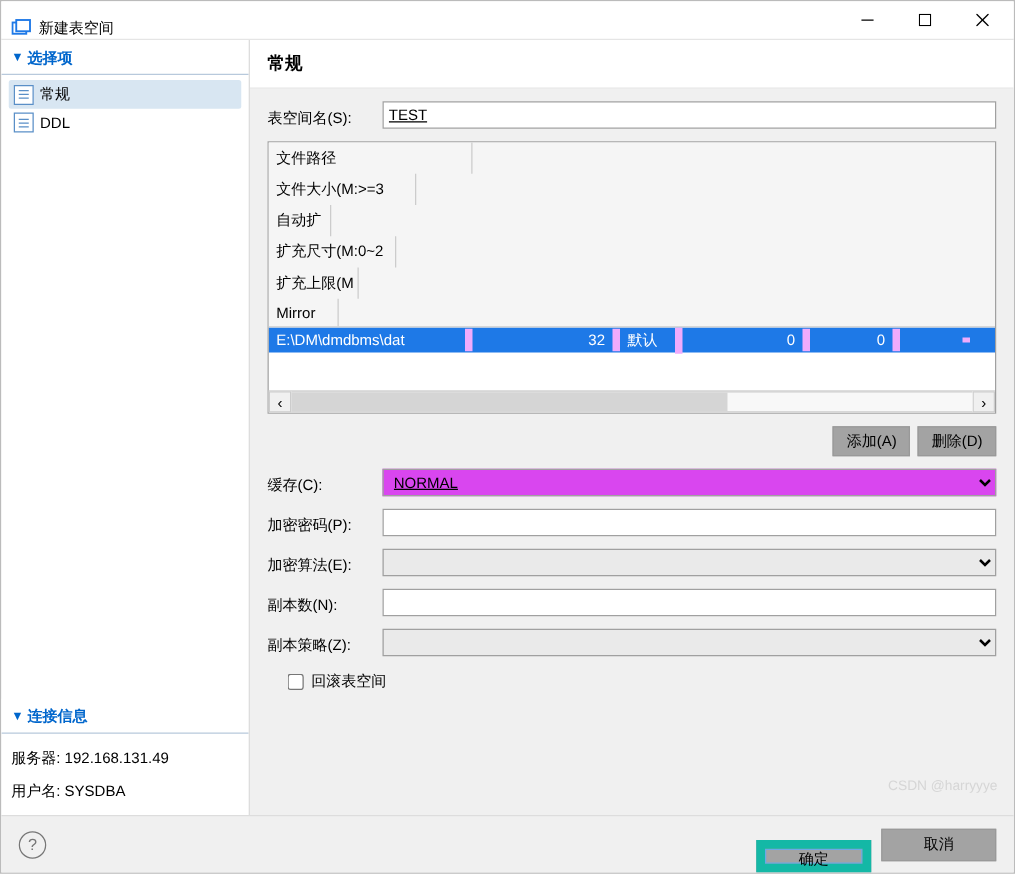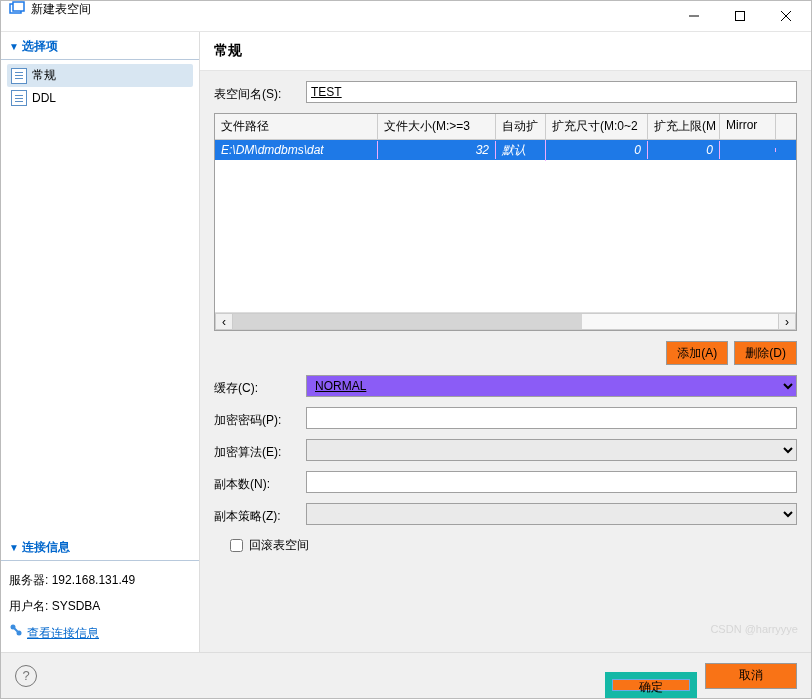--- a/index.html
+++ b/index.html
@@ -1,18 +1,18 @@
 <!DOCTYPE html>
 <html><head>
   <meta charset="utf-8">
   <style>
     * { box-sizing: border-box; margin: 0; padding: 0; font-family: "Microsoft YaHei", "Segoe UI", Tahoma, sans-serif; font-size: 12px; }
     body { background: #fff; width: 812px; height: 699px; display: flex; flex-direction: column; border: 1px solid #bbb; }
     
-    .titlebar { height: 30px; display: flex; align-items: flex-start; padding: 0 2px 0 8px; background: #fff; }
+    .titlebar { height: 30px; display: flex; align-items: flex-end; padding: 0 2px 0 8px; background: #fff; }
     .titlebar .icon { width: 16px; height: 16px; margin-right: 6px; }
     .titlebar .title { flex: 1; font-size: 12px; color: #000; }
     .winbtn { width: 46px; height: 30px; display: flex; align-items: center; justify-content: center; color: #000; }
     .winbtn svg { width: 10px; height: 10px; }
     
     .body { flex: 1; display: flex; border-top: 1px solid #e5e5e5; overflow: hidden; }
     
     .sidebar { width: 198px; display: flex; flex-direction: column; background: #fff; }
     .section-head { background: #fff; color: #0066cc; font-weight: bold; padding: 6px 8px 4px; border-bottom: 1px solid #b8c9dc; display: flex; align-items: center; gap: 3px; }
     .section-head .arrow { color: #0066cc; font-size: 10px; }
@@ -28,36 +28,36 @@
     .main { flex: 1; display: flex; flex-direction: column; background: #f0f0f0; border-left: 1px solid #ddd; }
     .main-title { background: #fff; font-weight: bold; font-size: 14px; padding: 10px 14px; border-bottom: 1px solid #e5e5e5; }
     .form-area { padding: 10px 14px 6px; display: flex; flex-direction: column; gap: 10px; flex: 1; }
     
     .row { display: flex; align-items: flex-end; gap: 8px; }
     .row label { width: 84px; color: #000; white-space: nowrap; }
     .row .field { flex: 1; text-decoration: underline; }
     input[type=text], select.dropdown {
       width: 100%; height: 22px; border: 1px solid #a0a0a0; padding: 0 4px; background: #fff;
     }
-    select.dropdown { background: #8b5cf6; }
+    select.dropdown { background: #d946ef; }
     select.dropdown.light { background: #eaeaea; }
     
     .grid-wrap { border: 1px solid #a0a0a0; background: #fff; height: 218px; display: flex; flex-direction: column; }
-    .grid-header { display: flex; background: #f5f5f5; border-bottom: 1px solid #ccc; }
+    .grid-header { display: flex; background: #f5f5f5; border-bottom: 1px solid #ccc; flex-direction: column; }
     .grid-header .gh { padding: 4px 6px; border-right: 1px solid #ccc; white-space: nowrap; overflow: hidden; color: #000; }
     .grid-row { display: flex; background: #1e79e7; color: #fff; height: 20px; align-items: center; }
-    .grid-row .gc { padding: 2px 6px; border-right: 1px solid #f0abfc; white-space: nowrap; overflow: hidden; font-style: italic; }
+    .grid-row .gc { padding: 2px 6px; border-right: 6px solid #f0abfc; white-space: nowrap; overflow: hidden; }
     .grid-body { flex: 1; overflow: hidden; }
     .hscroll { height: 18px; display: flex; align-items: stretch; border-top: 1px solid #ddd; }
     .hscroll .harrow { width: 18px; background: #f0f0f0; border: 1px solid #ccc; display:flex;align-items:center;justify-content:center; }
     .hscroll .htrack { flex: 1; background: #f8f8f8; border-top:1px solid #ccc; border-bottom:1px solid #ccc; position: relative; }
     .hscroll .hthumb { position:absolute; left:0; top:0; bottom:0; width: 64%; background: #d5d5d5; }
     
     .btn-row { display: flex; justify-content: flex-end; gap: 6px; padding-right: 0; }
-    .btn { height: 24px; padding: 0 10px; background: #f97316; border: 1px solid #999; cursor: default; }
+    .btn { height: 24px; padding: 0 10px; background: #a3a3a3; border: 1px solid #999; cursor: default; }
     
     .check-row { display: flex; align-items: center; gap: 6px; padding-top: 2px; padding-left: 16px; }
     .check-row input[type=checkbox]{ width:13px; height:13px; }
     
     .footer { height: 46px; border-top: 1px solid #ddd; display: flex; align-items: center; padding: 0 14px; background: #f0f0f0; }
     .help-btn { width: 22px; height: 22px; border-radius: 50%; border: 1.5px solid #777; color: #777; display: flex; align-items: center; justify-content: center; font-size: 13px; }
     .footer-spacer { flex: 1; }
     .footer .btn { width: 92px; height: 26px; }
     .footer .btn.primary { border: 7px solid #14b8a6; box-shadow: inset 0 0 0 1px #6aa9e8; margin-top: 19px; }
     
@@ -118,30 +118,20 @@
     </div>
     <div class="conn-list">
       <div>
         <span>服务器:</span>
         <span>192.168.131.49</span>
       </div>
       <div>
         <span>用户名:</span>
         <span>SYSDBA</span>
       </div>
-      <a class="conn-link">
-        <span>
-          <svg width="14" height="14" viewBox="0 0 14 14">
-              <circle cx="4" cy="4" r="2.5" fill="#3b8de0"></circle>
-              <circle cx="10" cy="10" r="2.5" fill="#3b8de0"></circle>
-              <line x1="5.5" y1="5.5" x2="8.5" y2="8.5" stroke="#3b8de0" stroke-width="2"></line>
-            </svg>
-        </span>
-        <span>查看连接信息</span>
-      </a>
     </div>
   </div>
 
   <div class="main">
     <div class="main-title">常规</div>
     <div class="form-area">
 
       <div class="row">
         <label>表空间名(S):</label>
         <input type="text" class="field" value="TEST" style="">

